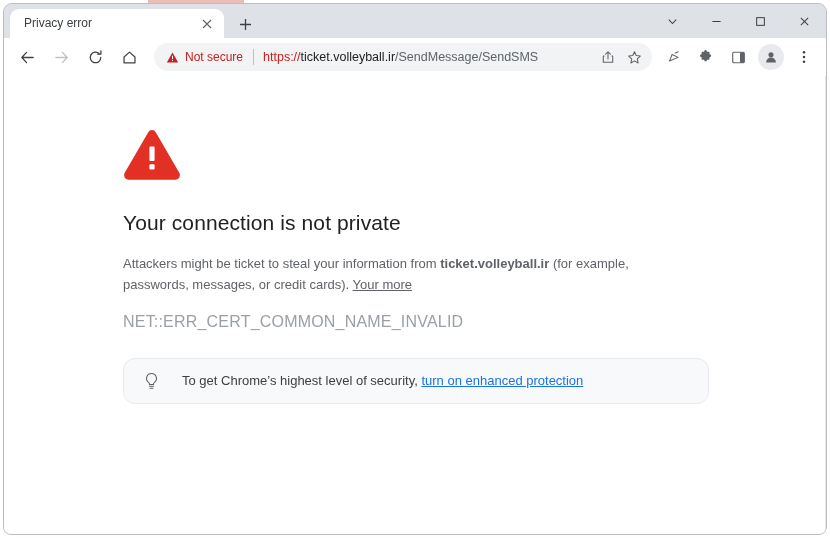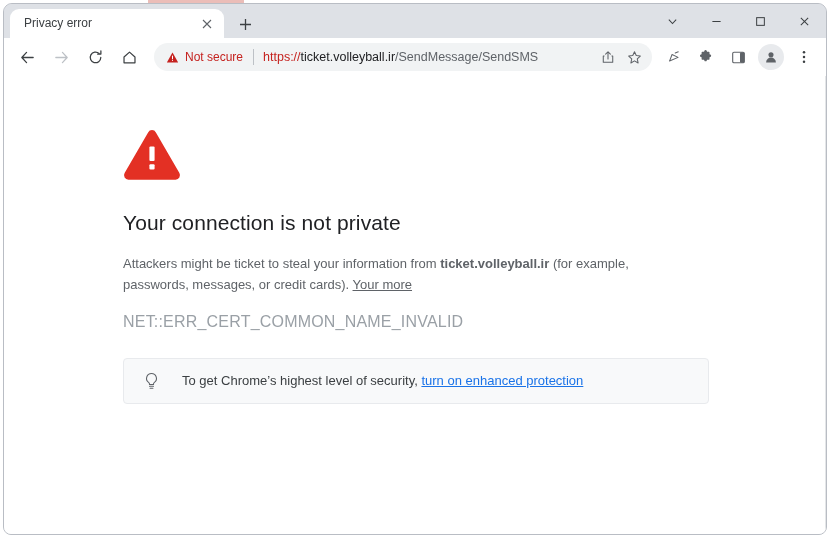--- a/index.html
+++ b/index.html
@@ -246,21 +246,21 @@
     color: #9aa0a6;
     margin: 18px 0 0 0;
     letter-spacing: .2px;
   }
   .esb-box {
     margin-top: 27px;
     width: 586px;
     box-sizing: border-box;
     background: #f8f9fa;
     border: 1px solid #e8eaed;
-    border-radius: 4px;
+    border-radius: 12px;
     display: flex;
     align-items: center;
     padding: 13px 16px;
   }
   .esb-icon {
     flex: 0 0 auto;
     width: 22px;
     display: flex;
     align-items: center;
     justify-content: center;

